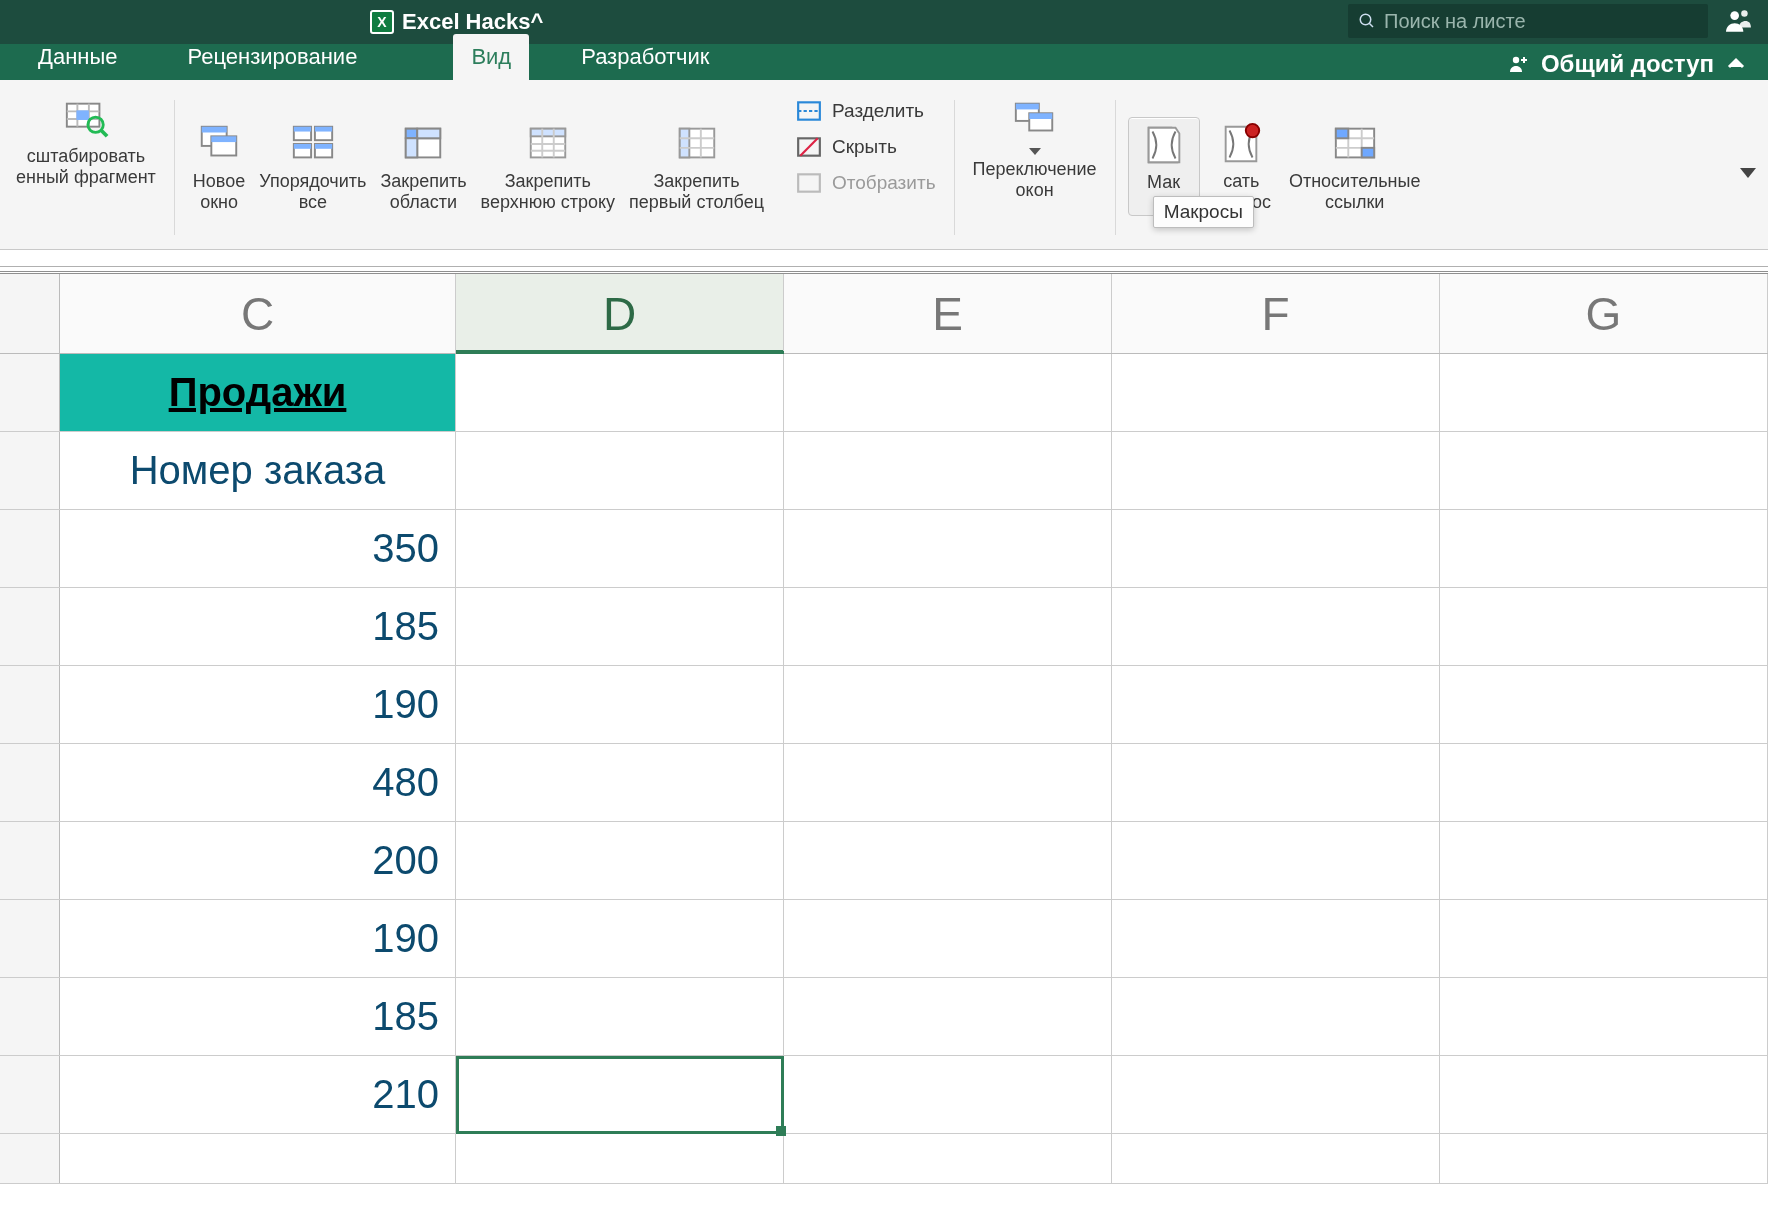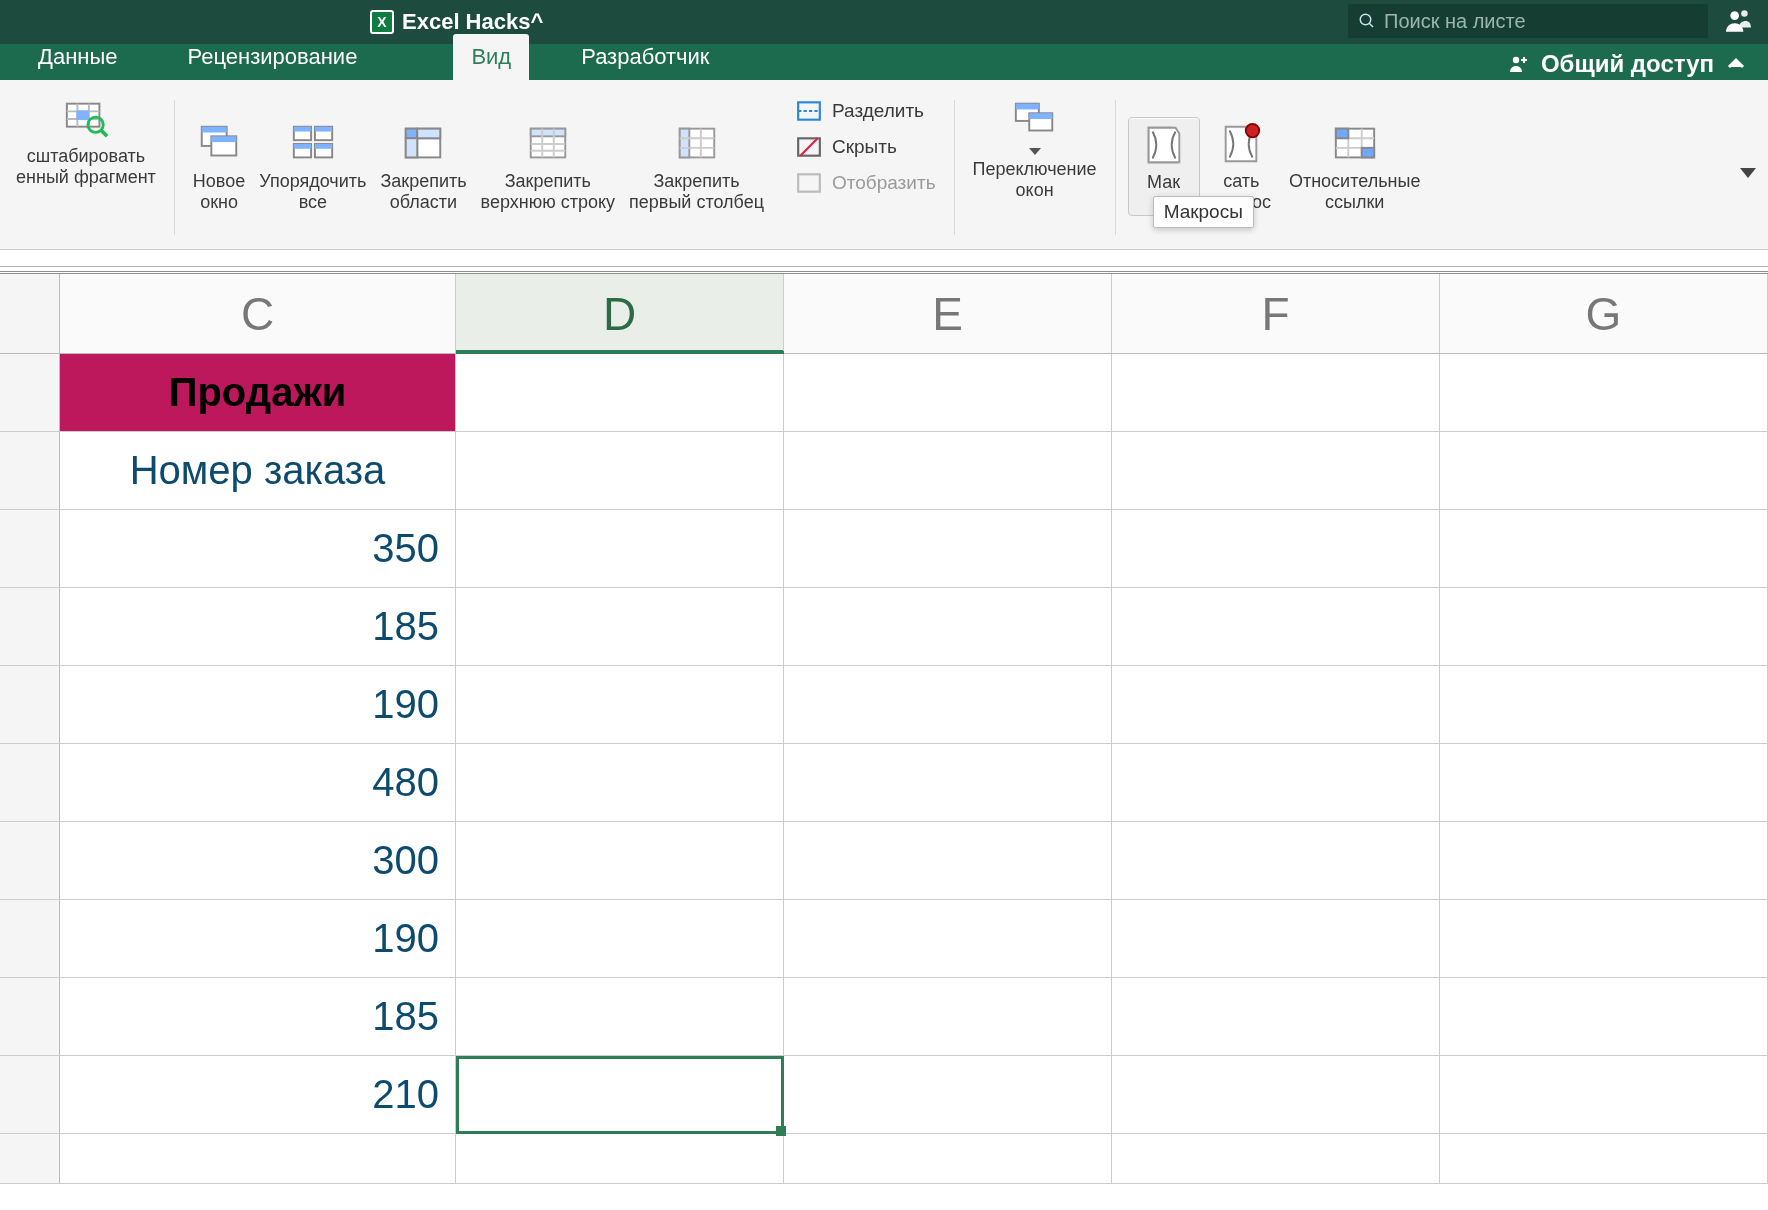--- a/index.html
+++ b/index.html
@@ -48,21 +48,21 @@
   .gutter { width:60px; background:#f5f5f5; border-right:1px solid #bbb;}
   .ch { flex:0 0 auto; display:flex; align-items:center; justify-content:center; font-size:46px; color:#777; border-right:1px solid #ccc; background:#fafafa;}
   .ch.sel { background:#e9efe8; box-shadow:inset 0 -3px 0 #2e7d57; color:#2d6a46;}
   
   .rows { }
   .row { display:flex; height:78px; border-bottom:1px solid #ccc;}
   .rg { width:60px; border-right:1px solid #bbb; background:#f5f5f5;}
   .cell { flex:0 0 auto; border-right:1px solid #ccc; display:flex; align-items:center; padding:0 16px; font-size:40px; color:#0c4a6e;}
   .cell.r { justify-content:flex-end; }
   .cell.c { justify-content:center; }
-  .hdr-green { background:#be185d; color:#000; font-weight:700; justify-content:center;}
+  .hdr-green { background:#14b8a6; color:#000; font-weight:700; justify-content:center;text-decoration:underline;}
   
   .selG { position:absolute; border:3px solid #2e7d57; pointer-events:none; }
   .handle { position:absolute; width:10px; height:10px; background:#2e7d57; right:-5px; bottom:-5px; }
 
   
   .wC { width:396px; } 
   .wD { width:328px; }
   .wE { width:328px; }
   .wF { width:328px; }
   .wG { width:328px; }
@@ -361,21 +361,21 @@
     <div class="row">
       <div class="rg"></div>
       <div class="cell wC r">480</div>
       <div class="cell wD"></div>
       <div class="cell wE"></div>
       <div class="cell wF"></div>
       <div class="cell wG"></div>
     </div>
     <div class="row">
       <div class="rg"></div>
-      <div class="cell wC r">300</div>
+      <div class="cell wC r">200</div>
       <div class="cell wD"></div>
       <div class="cell wE"></div>
       <div class="cell wF"></div>
       <div class="cell wG"></div>
     </div>
     <div class="row">
       <div class="rg"></div>
       <div class="cell wC r">190</div>
       <div class="cell wD"></div>
       <div class="cell wE"></div>

